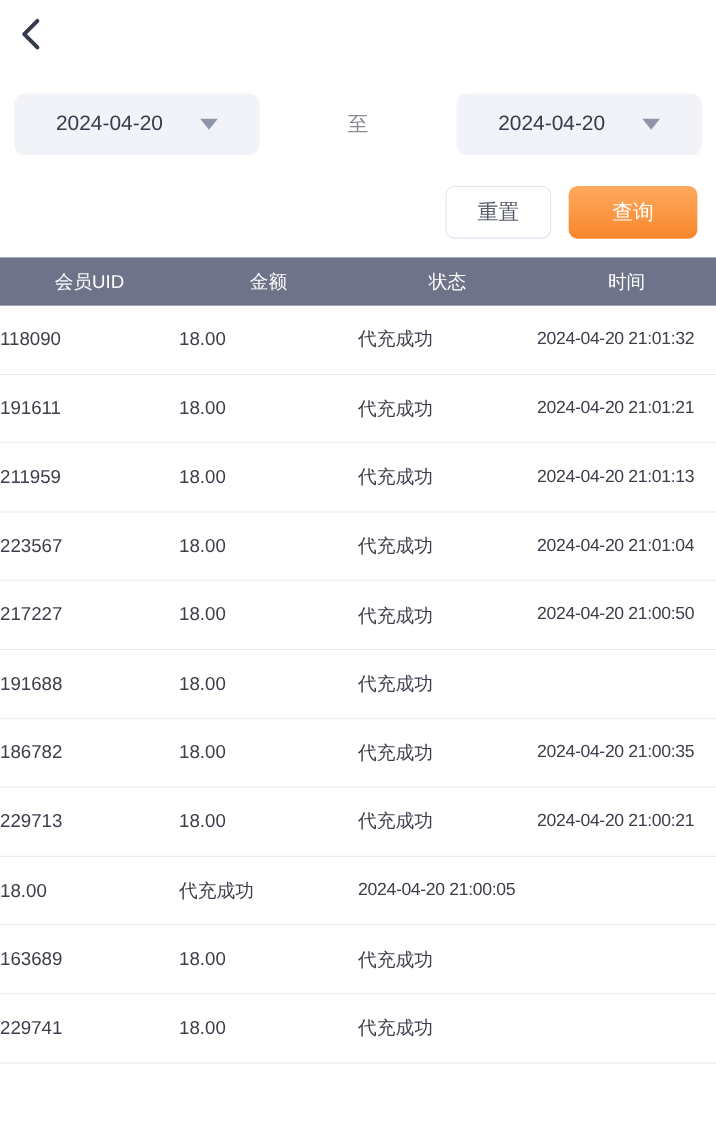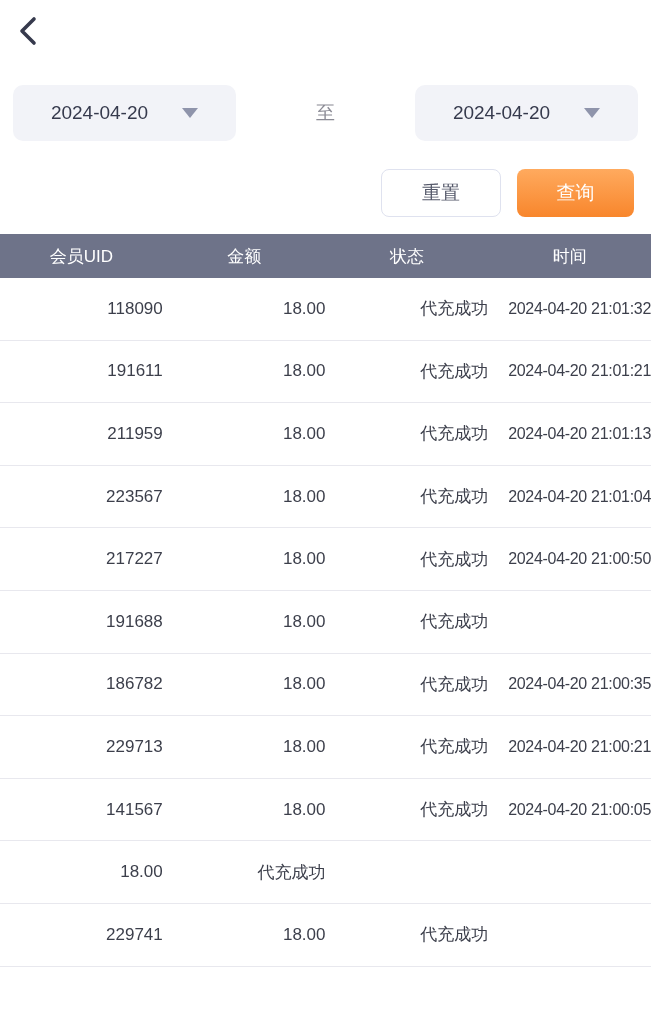--- a/index.html
+++ b/index.html
@@ -33,31 +33,31 @@
   .tri{width:0;height:0;border-left:8px solid transparent;border-right:8px solid transparent;
     border-top:10px solid var(--triangle);}
   .to-label{flex:1;text-align:center;font-size:19px;color:var(--text-gray);}
   .uid-input{margin-top:19px;width:100%;height:52px;background:var(--field-bg);
     border:none;border-radius:10px;padding:0 18px;font-size:18px;color:var(--text-dark);
     font-family:inherit;outline:none;display:block;}
   .uid-input::placeholder{color:var(--placeholder);}
   .btn-row{margin-top:28px;display:flex;justify-content:flex-end;align-items:center;gap:16px;padding-right:4px;}
   .btn{height:48px;border-radius:8px;font-size:19px;font-family:inherit;cursor:pointer;
     display:flex;align-items:center;justify-content:center;}
-  .btn-reset{width:120px;background:#ffffff;border:1px solid var(--btn-border);color:#55596a;}
+  .btn-reset{width:96px;background:#ffffff;border:1px solid var(--btn-border);color:#55596a;}
   .btn-query{width:117px;border:none;color:#ffffff;
     background:linear-gradient(180deg,var(--accent-orange-top) 0%,var(--accent-orange-bottom) 100%);}
   
   .table{margin-top:17px;width:651px;}
   .t-head{display:grid;grid-template-columns:repeat(4,1fr);height:44px;
     background:var(--table-header-bg);align-items:center;}
   .t-head .th{text-align:center;color:#ffffff;font-size:17px;font-weight:normal;}
   .t-row{display:grid;grid-template-columns:repeat(4,1fr);height:62.6px;
     align-items:center;border-bottom:1px solid var(--divider);background:#ffffff;}
-  .t-row .td{text-align:right;color:var(--text-cell);font-size:17px;}
+  .t-row .td{text-align:left;color:var(--text-cell);font-size:17px;}
   .t-row .td.time{font-size:16px;letter-spacing:-0.3px;}
 </style>
 </head>
 <body>
 
 <div class="topbar">
   <button class="back-btn">
     <span>
       <svg width="20" height="30" viewBox="0 0 20 30">
         <polyline points="16,3 4,15 16,27" fill="none" stroke="#363a4d" stroke-width="3.6" stroke-linecap="round" stroke-linejoin="round"></polyline>
@@ -143,27 +143,27 @@
   </div>
 
   <div class="t-row">
     <div class="td">229713</div>
     <div class="td">18.00</div>
     <div class="td">代充成功</div>
     <div class="td time">2024-04-20 21:00:21</div>
   </div>
 
   <div class="t-row">
-    <div class="td">141567</div>
     <div class="td">18.00</div>
     <div class="td">代充成功</div>
     <div class="td time">2024-04-20 21:00:05</div>
   </div>
 
   <div class="t-row">
+    <div class="td">163689</div>
     <div class="td">18.00</div>
     <div class="td">代充成功</div>
   </div>
 
   <div class="t-row">
     <div class="td">229741</div>
     <div class="td">18.00</div>
     <div class="td">代充成功</div>
   </div>
 </div>

